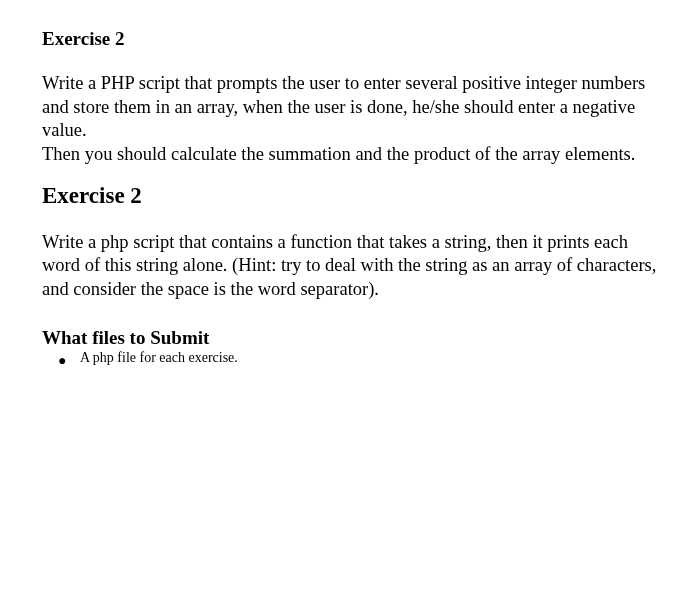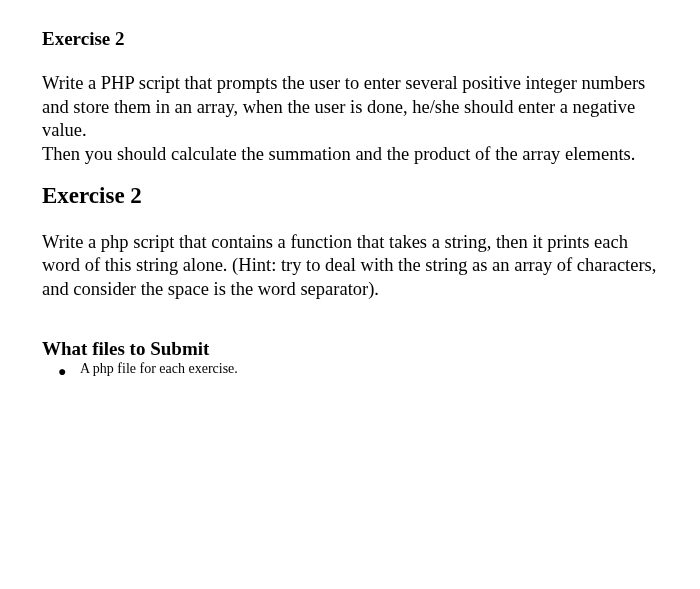--- a/index.html
+++ b/index.html
@@ -26,21 +26,21 @@
       margin-bottom: 16px;
     }
     .heading-2 {
       font-weight: bold;
       font-size: 23px;
       margin-bottom: 22px;
     }
     .paragraph-2 {
       font-size: 18.5px;
       line-height: 1.28;
-      margin-bottom: 36px;
+      margin-bottom: 25px;
     }
     .heading-3 {
       font-weight: bold;
       font-size: 19px;
     }
     .bullet-list {
       list-style: none;
       padding-left: 38px;
     }
     .bullet-item {

